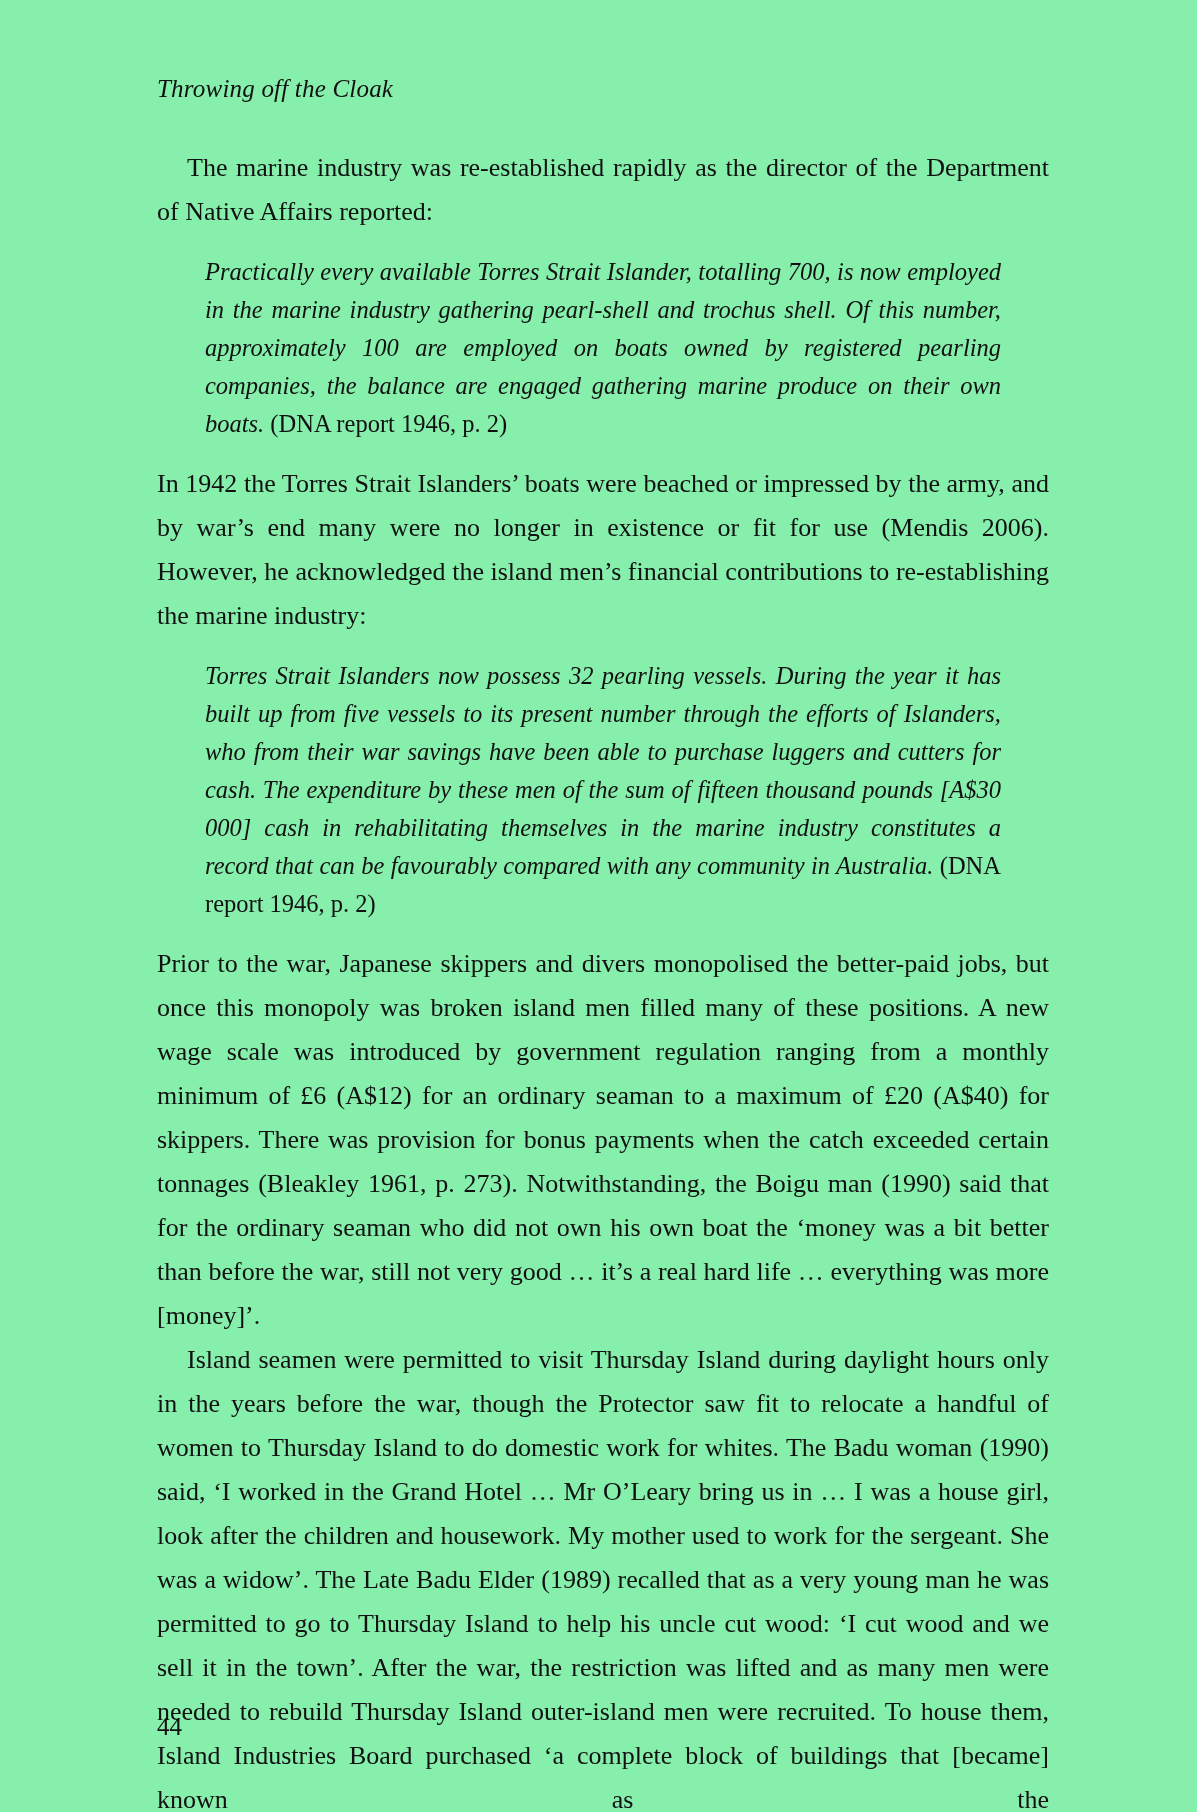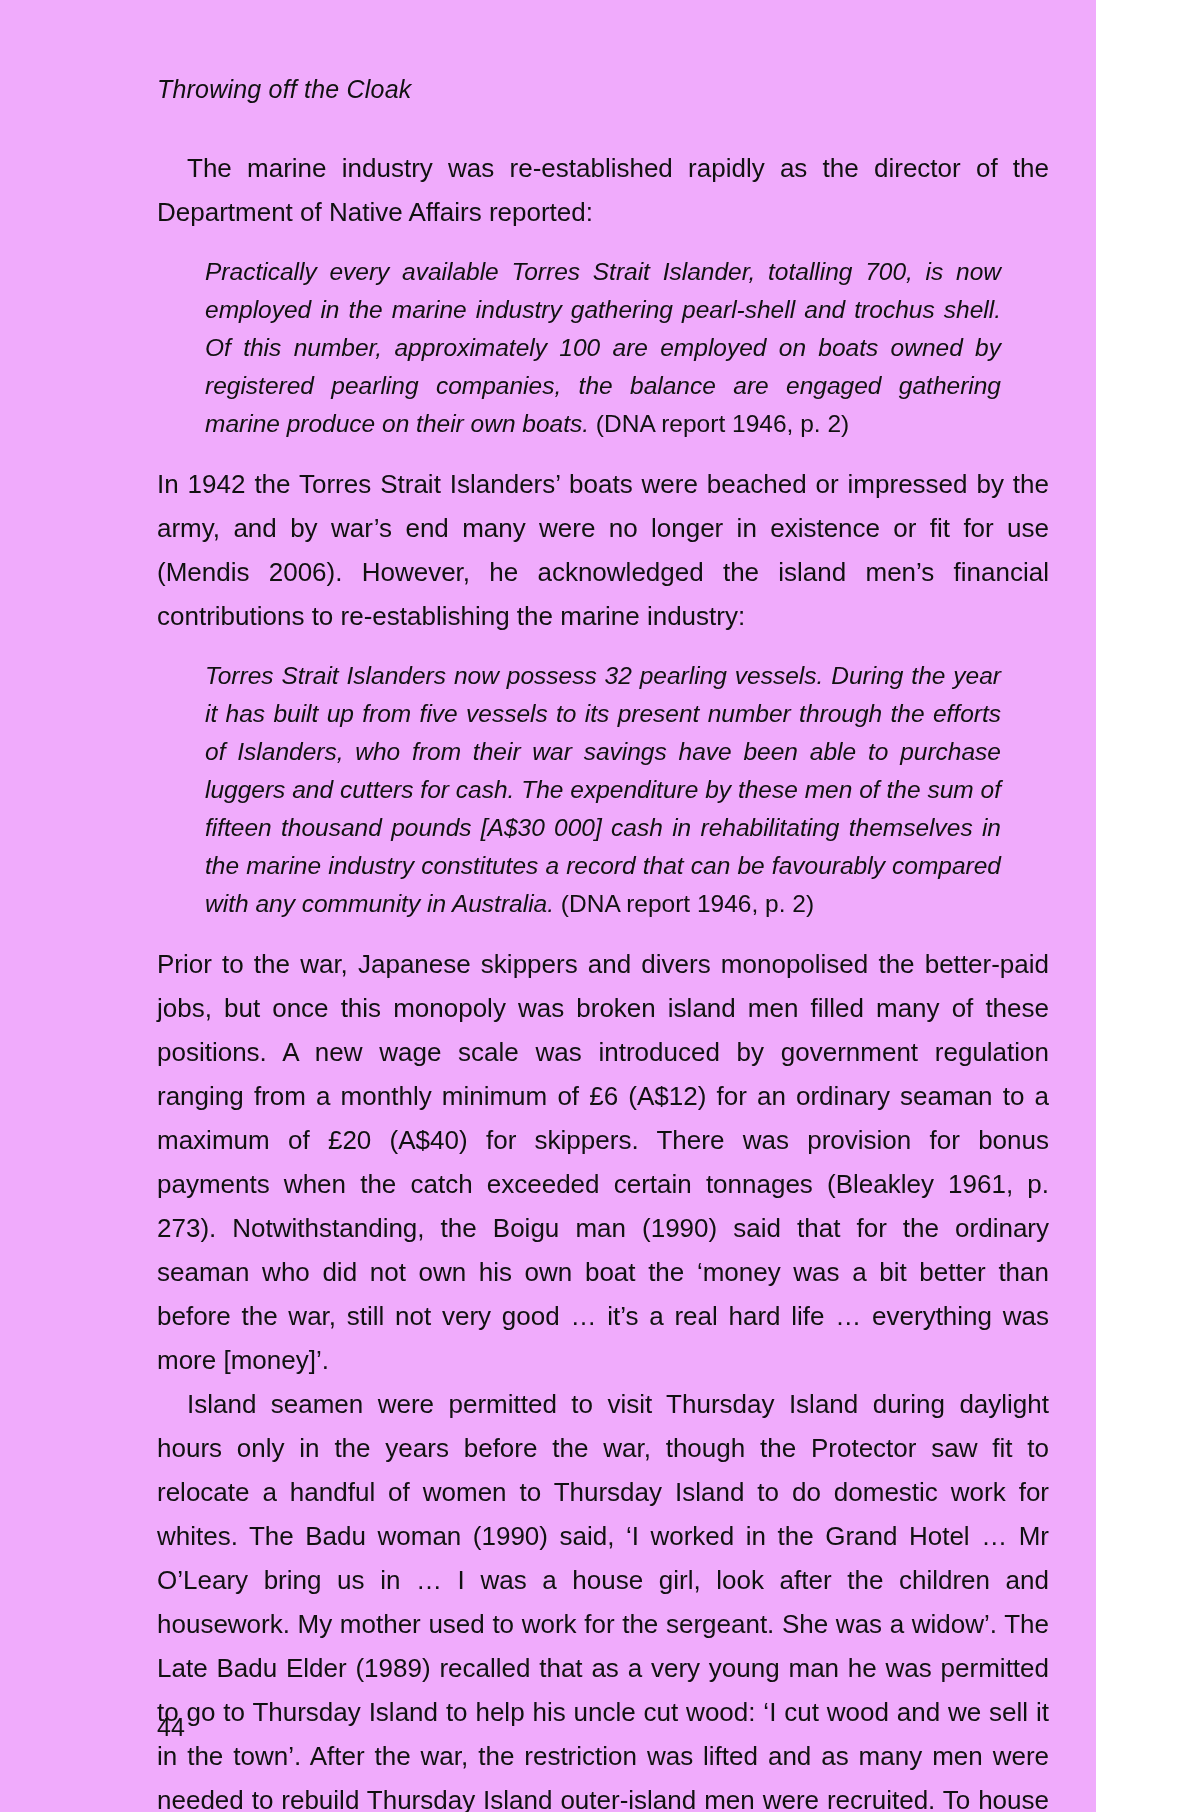--- a/index.html
+++ b/index.html
@@ -2,25 +2,25 @@
 <html><head>
 <meta charset="utf-8">
 <style>
   html, body {
     margin: 0;
     padding: 0;
     background: #ffffff;
   }
   .page {
     position: relative;
-    width: 1096px;
+    width: 1197px;
     height: 1812px;
-    background: #f0abfc;
+    background: #86efac;
     color: #111111;
-    font-family: Liberation Sans, sans-serif;
+    font-family: Liberation Serif, serif;
     overflow: hidden;
   }
   .text-block {
     position: absolute;
     left: 157px;
     width: 892px;
     top: 74px;
   }
   .running-header {
     font-style: italic;

